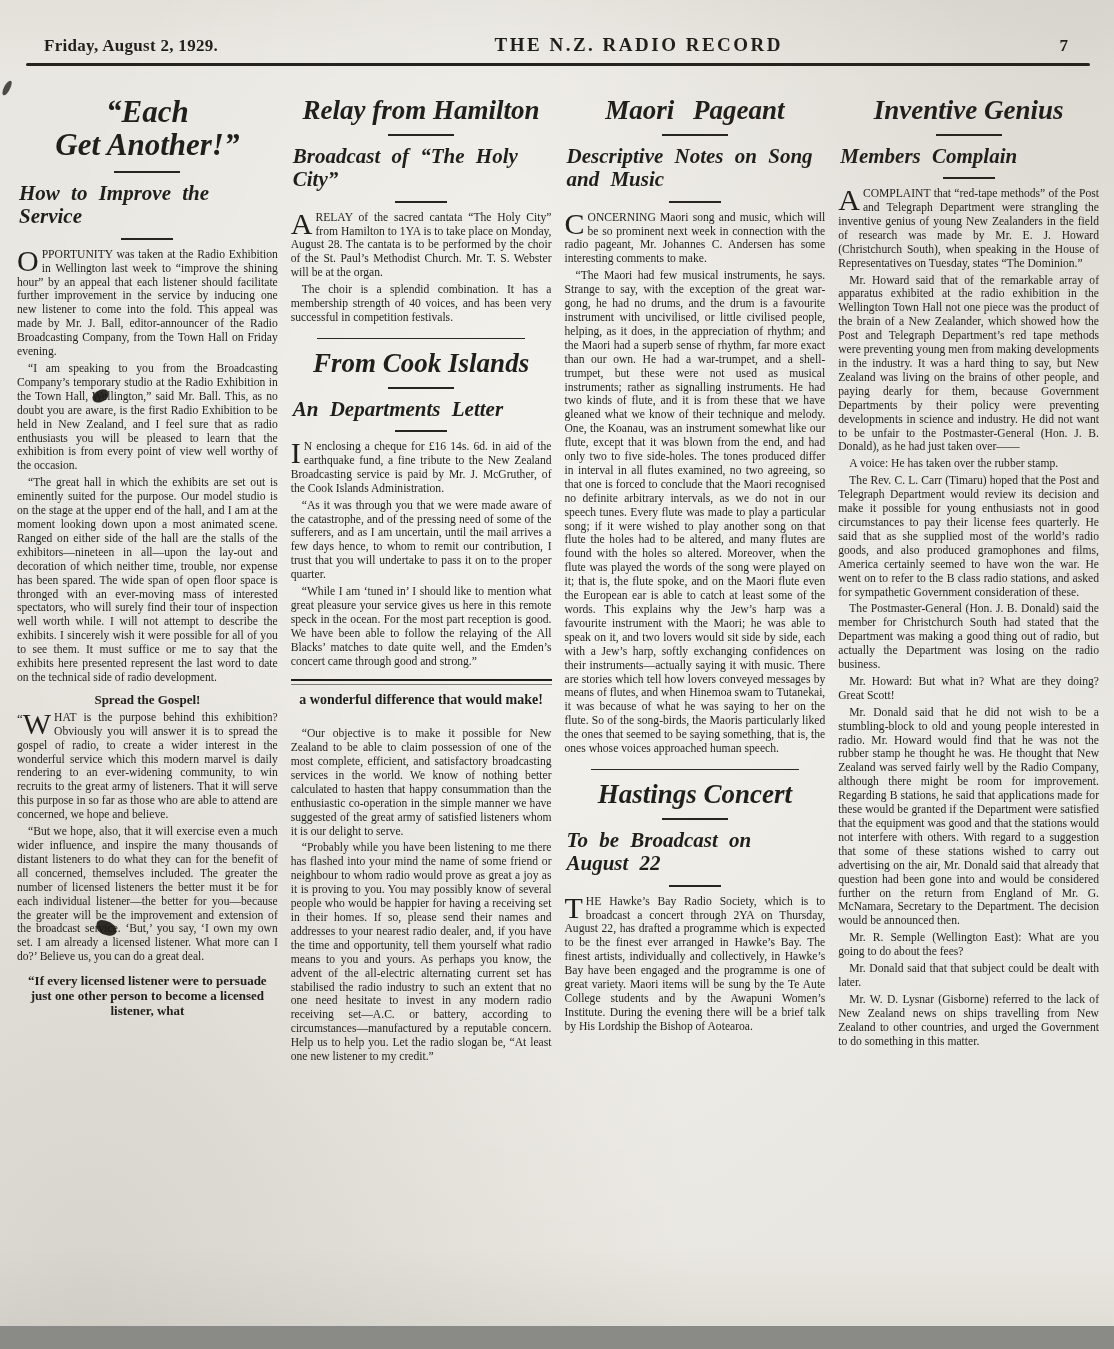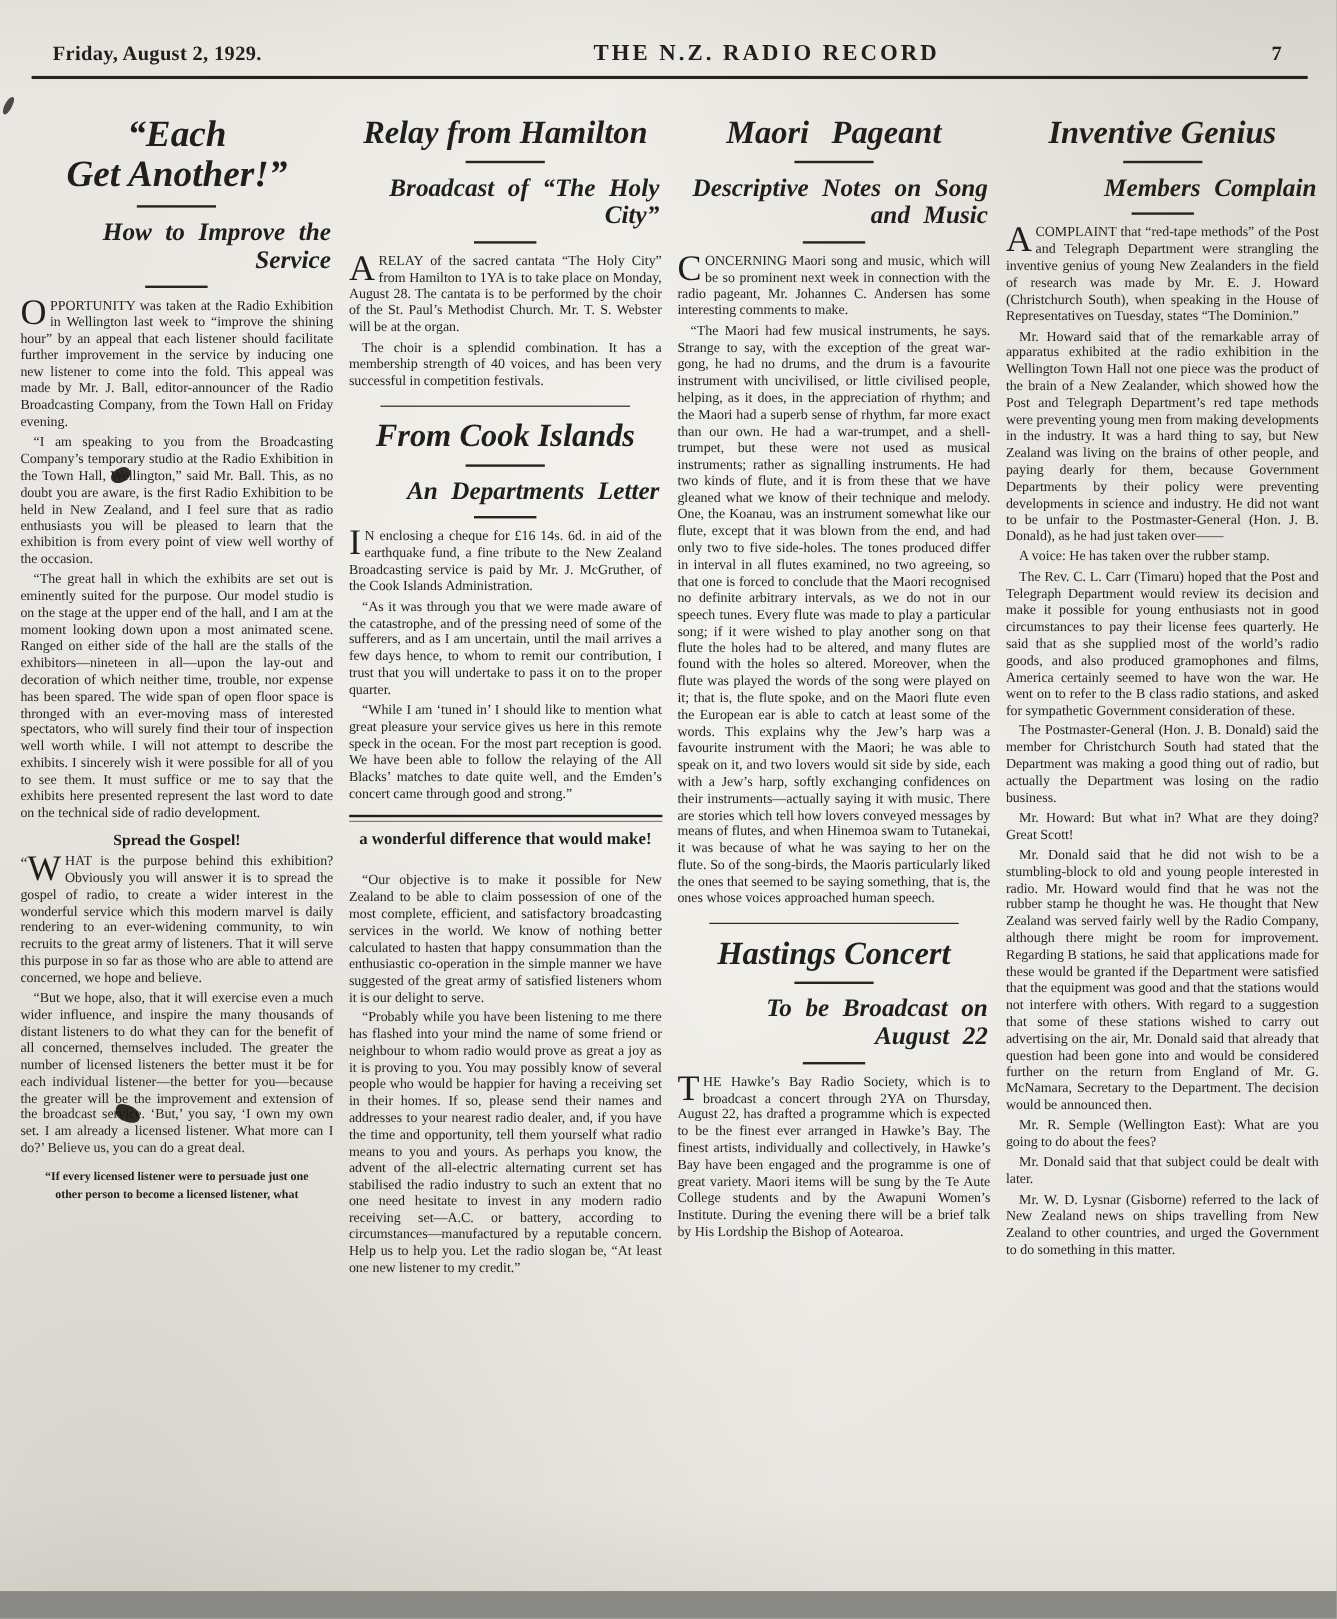--- a/index.html
+++ b/index.html
@@ -19,33 +19,33 @@
   .hdr-masthead{flex:1;text-align:center;font-weight:bold;font-size:19px;letter-spacing:2.5px;}
   .hdr-pageno{font-weight:bold;font-size:17px;}
   .header-rule{height:0;border-top:3px solid #24231e;margin:7px 24px 0 26px;border-radius:2px;}
 
   .cols{display:flex;gap:13px;padding:20px 15px 0 17px;}
   .col{flex:1;min-width:0;}
 
   .title{font-style:italic;font-weight:bold;text-align:center;font-size:27px;line-height:1.06;margin:10px 2px 0;}
   .title.t-xl{font-size:31px;}
   .title.t-wide{word-spacing:12px;}
-  .sub{font-style:italic;font-weight:bold;text-align:right;font-size:21px;line-height:1.12;margin:9px 2px 0;word-spacing:6px;}
+  .sub{font-style:italic;font-weight:bold;text-align:left;font-size:21px;line-height:1.12;margin:9px 2px 0;word-spacing:6px;}
   .dash{width:66px;border-top:2.4px solid #26251f;margin:9px auto 8px;}
   .dash.sm{width:52px;border-top-width:2px;}
   .rule-thin{border-top:1.6px solid #2a2922;width:80%;margin:13px auto 4px;}
   .rule-heavy{height:3px;border-top:2.6px solid #1f1e19;border-bottom:1px solid rgba(31,30,25,.55);margin:10px 0 7px;}
 
   p.body{margin:0 0 3px;text-align:justify;font-size:11.6px;line-height:13.9px;text-indent:11px;}
   p.body.first{text-indent:0;}
   .dropcap{float:left;font-size:30px;line-height:24px;padding:1px 3px 0 0;}
   .preq{float:left;font-size:13px;line-height:14px;padding-top:1px;}
   .subhead{font-weight:bold;text-align:center;font-size:13px;margin:7px 0 3px;}
   .subhead-left{font-weight:bold;text-align:center;font-size:14px;line-height:1.12;margin:2px 0 20px;}
-  p.body.bold-close{font-weight:bold;text-align:center;text-indent:0;font-size:10px;line-height:15px;margin-top:9px;padding:0 10px;}
+  p.body.bold-close{font-weight:bold;text-align:center;text-indent:0;font-size:13px;line-height:15px;margin-top:9px;padding:0 10px;}
   .ink-blot{position:absolute;background:#181713;border-radius:60% 40% 55% 45%;opacity:.9;}
   .blot-1{left:92px;top:390px;width:17px;height:12px;transform:rotate(-18deg);}
   .blot-2{left:96px;top:921px;width:21px;height:14px;transform:rotate(12deg);border-radius:30% 70% 40% 60%;}
   .blot-3{left:4px;top:80px;width:6px;height:16px;transform:rotate(25deg);opacity:.75;}
 </style>
 </head>
 <body>
 
 <div class="page">
 

